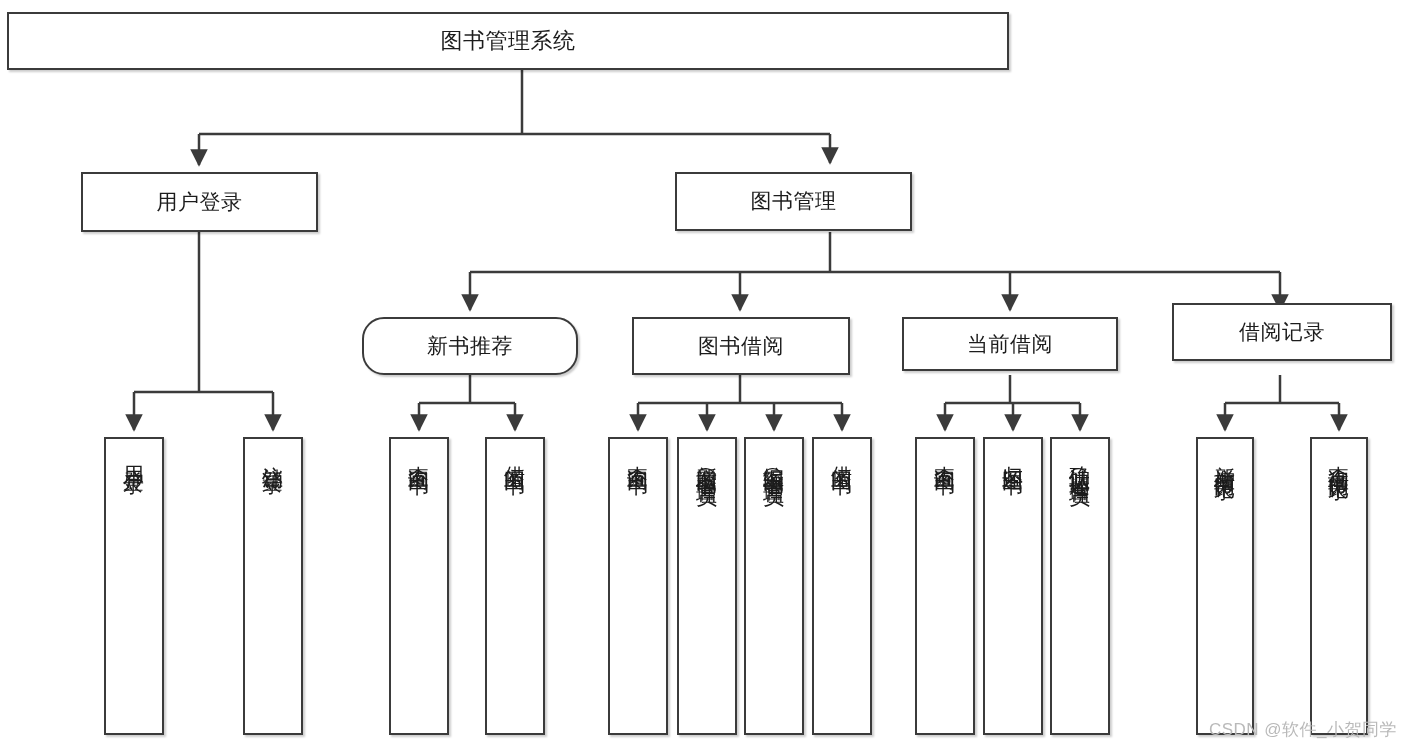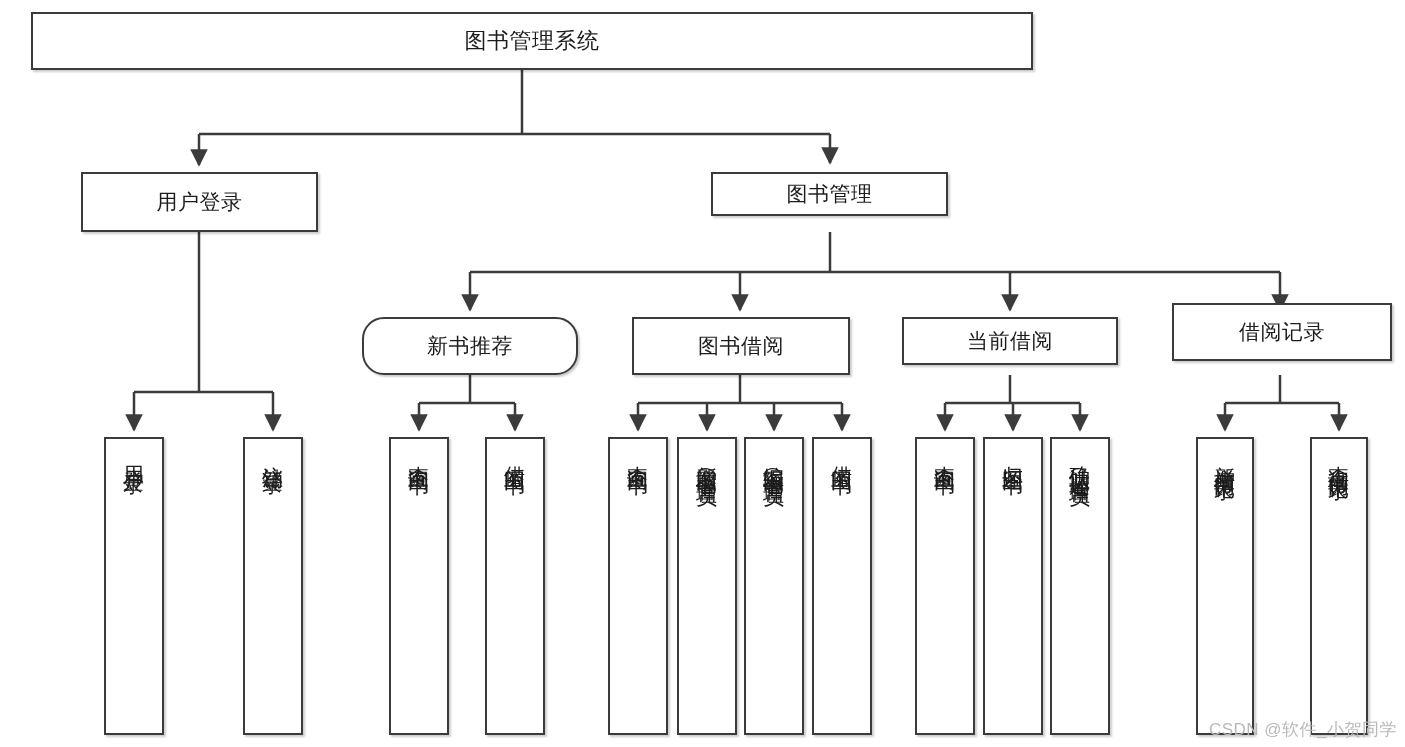--- a/index.html
+++ b/index.html
@@ -116,38 +116,38 @@
       <path d="M 1013 403 L 1013 430" marker-end="url(#arrow)"></path>
       <path d="M 1080 403 L 1080 430" marker-end="url(#arrow)"></path>
 
       <path d="M 1280 375 L 1280 403"></path>
       <path d="M 1225 403 L 1339 403"></path>
       <path d="M 1225 403 L 1225 430" marker-end="url(#arrow)"></path>
       <path d="M 1339 403 L 1339 430" marker-end="url(#arrow)"></path>
     </g>
   </svg>
 
-  <div class="node root" style="left:31px; top:12px; width:1002px; height:58px;">
+  <div class="node root" style="left:7px; top:12px; width:1002px; height:58px;">
     <span class="label">图书管理系统</span>
   </div>
 
   <div class="node" style="left:81px; top:172px; width:237px; height:60px;">
     <span class="label">用户登录</span>
   </div>
-  <div class="node" style="left:711px; top:172px; width:237px; height:44px;">
+  <div class="node" style="left:675px; top:172px; width:237px; height:59px;">
     <span class="label">图书管理</span>
   </div>
 
   <div class="node" style="left:362px; top:317px; width:216px; height:58px;border-radius:22px;">
     <span class="label">新书推荐</span>
   </div>
   <div class="node" style="left:632px; top:317px; width:218px; height:58px;">
     <span class="label">图书借阅</span>
   </div>
-  <div class="node" style="left:902px; top:317px; width:216px; height:48px;">
+  <div class="node" style="left:902px; top:317px; width:216px; height:54px;">
     <span class="label">当前借阅</span>
   </div>
   <div class="node" style="left:1172px; top:303px; width:220px; height:58px;">
     <span class="label">借阅记录</span>
   </div>
 
   <div class="node vertical" style="left:104px; top:437px; width:60px; height:298px;">
     <span class="label">用户登录</span>
   </div>
   <div class="node vertical" style="left:243px; top:437px; width:60px; height:298px;">

